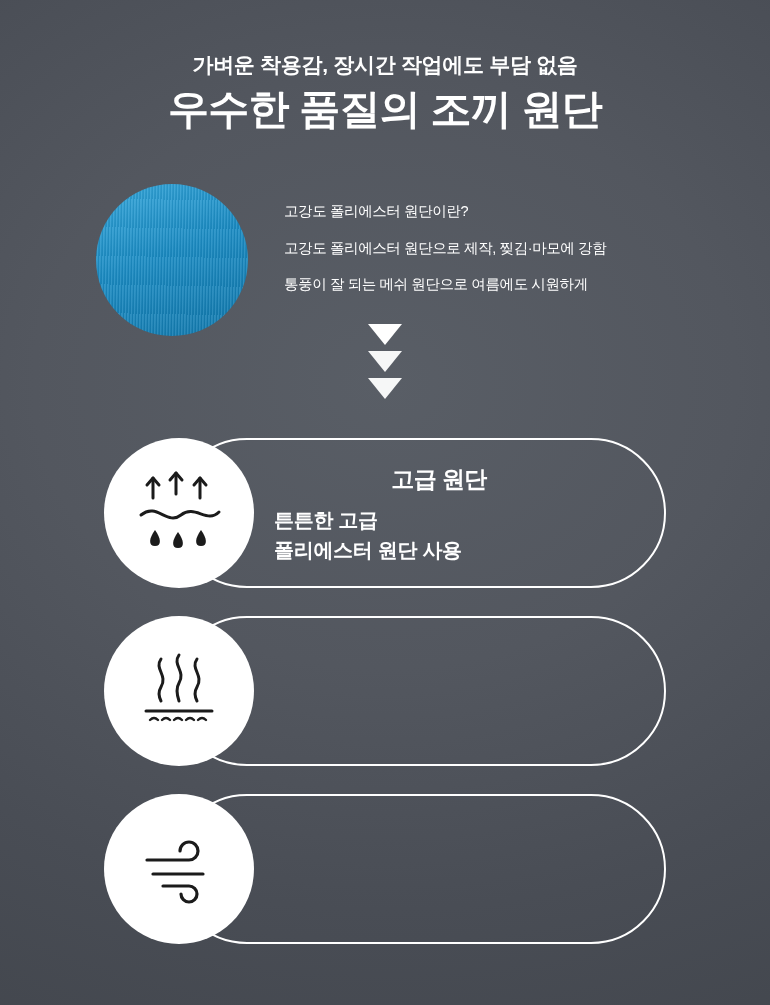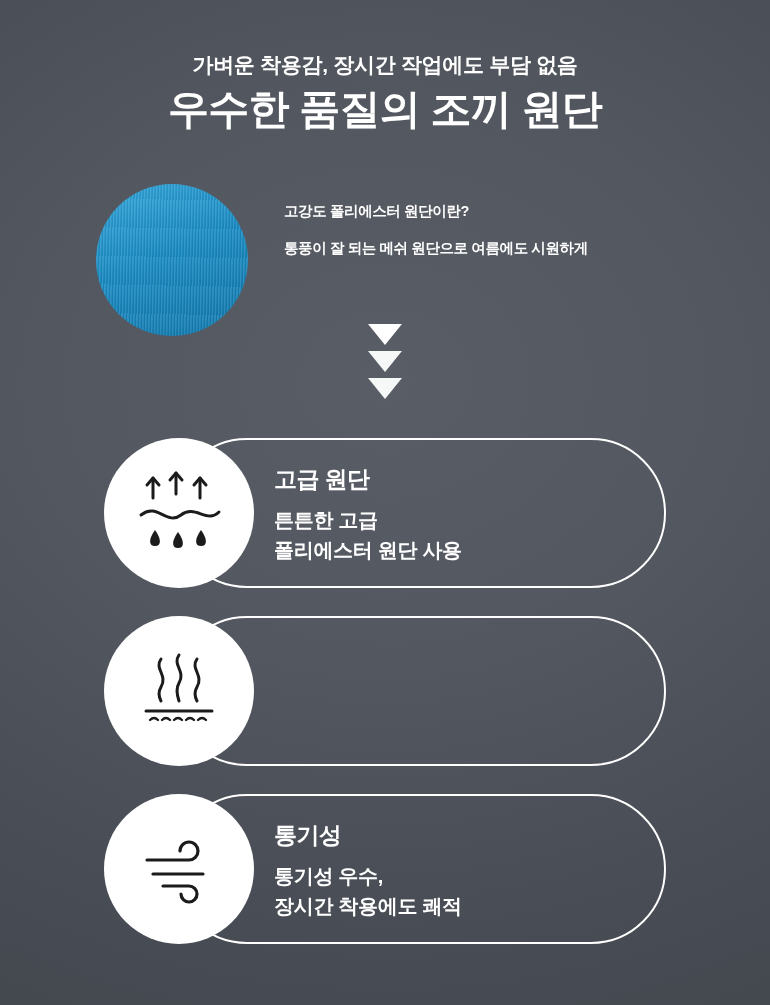--- a/index.html
+++ b/index.html
@@ -78,21 +78,21 @@
   }
   .intro-text {
     position: absolute;
     left: 284px;
     top: 18px;
     width: 430px;
   }
   .intro-text .line {
     color: #ffffff;
     font-size: 14.5px;
-    font-weight: 700;
+    font-weight: 400;
     letter-spacing: -0.4px;
     line-height: 1.35;
     margin-bottom: 17px;
     white-space: nowrap;
   }
   .intro-text .line:last-child { margin-bottom: 16px; }
 
   
   .chevrons {
     position: absolute;
@@ -156,20 +156,21 @@
     top: 28px;
     width: 330px;
   }
   .feature-title {
     color: #ffffff;
     font-size: 23px;
     font-weight: 700;
     letter-spacing: -0.6px;
     line-height: 1.2;
     margin: 0 0 11px 0;
+    text-align: center;
   }
   .feature-desc {
     color: #ffffff;
     font-size: 20px;
     font-weight: 700;
     letter-spacing: -0.3px;
     line-height: 1.5;
     margin: 0;
     white-space: pre-line;
   }
@@ -181,20 +182,21 @@
 
   <div class="header">
     <p class="header-sub">가벼운 착용감, 장시간 작업에도 부담 없음</p>
     <h1 class="header-title">우수한 품질의 조끼 원단</h1>
   </div>
 
   <div class="intro">
     <div class="intro-swatch"></div>
     <div class="intro-text">
       <div class="line">고강도 폴리에스터 원단이란?</div>
+      <div class="line">고강도 폴리에스터 원단으로 제작, 찢김·마모에 강함</div>
       <div class="line">통풍이 잘 되는 메쉬 원단으로 여름에도 시원하게</div>
     </div>
   </div>
 
   <div class="chevrons">
     <span class="chev"></span>
     <span class="chev"></span>
     <span class="chev"></span>
   </div>
 
@@ -252,21 +254,16 @@
       <div class="feature-pill"></div>
       <div class="feature-circle">
         <svg width="92" height="70" viewBox="0 0 92 70">
           <g fill="none" stroke="#1b1b1b" stroke-width="3.2" stroke-linecap="round">
             <path d="M14 26 H 56 a 9 9 0 1 0 -9 -9"></path>
             <path d="M20 40 H 70"></path>
             <path d="M30 52 H 56 a 8 8 0 1 1 -8 8"></path>
           </g>
         </svg>
       </div>
-      <div class="feature-body">
-        <h2 class="feature-title">통기성</h2>
-        <p class="feature-desc">통기성 우수,
-장시간 착용에도 쾌적</p>
-      </div>
     </div>
 
   </div>
 </div>
 
 </body></html>

